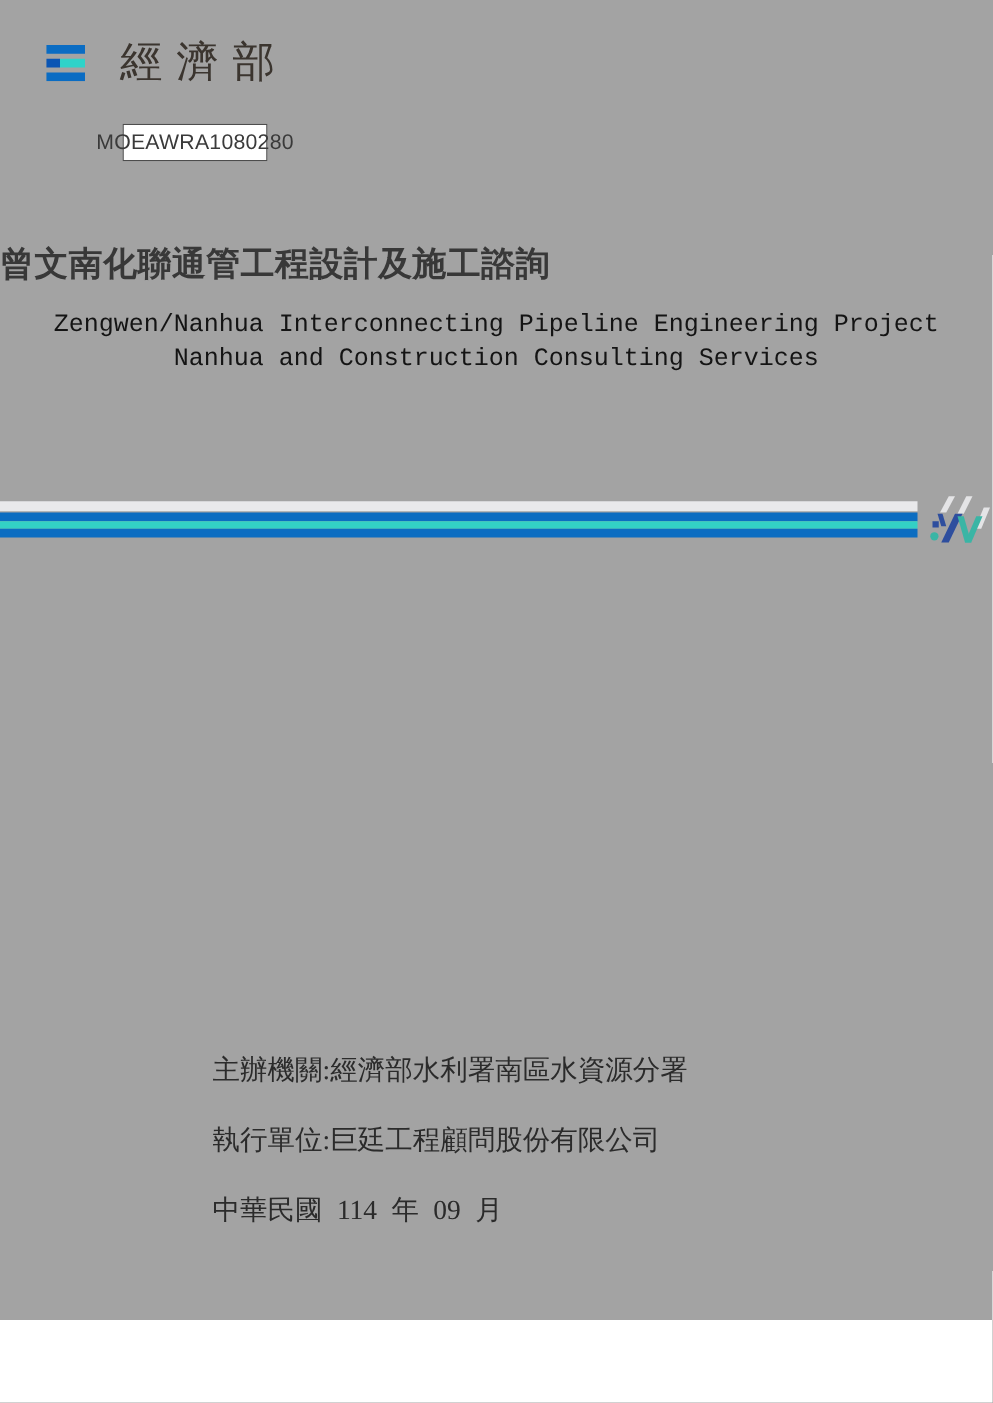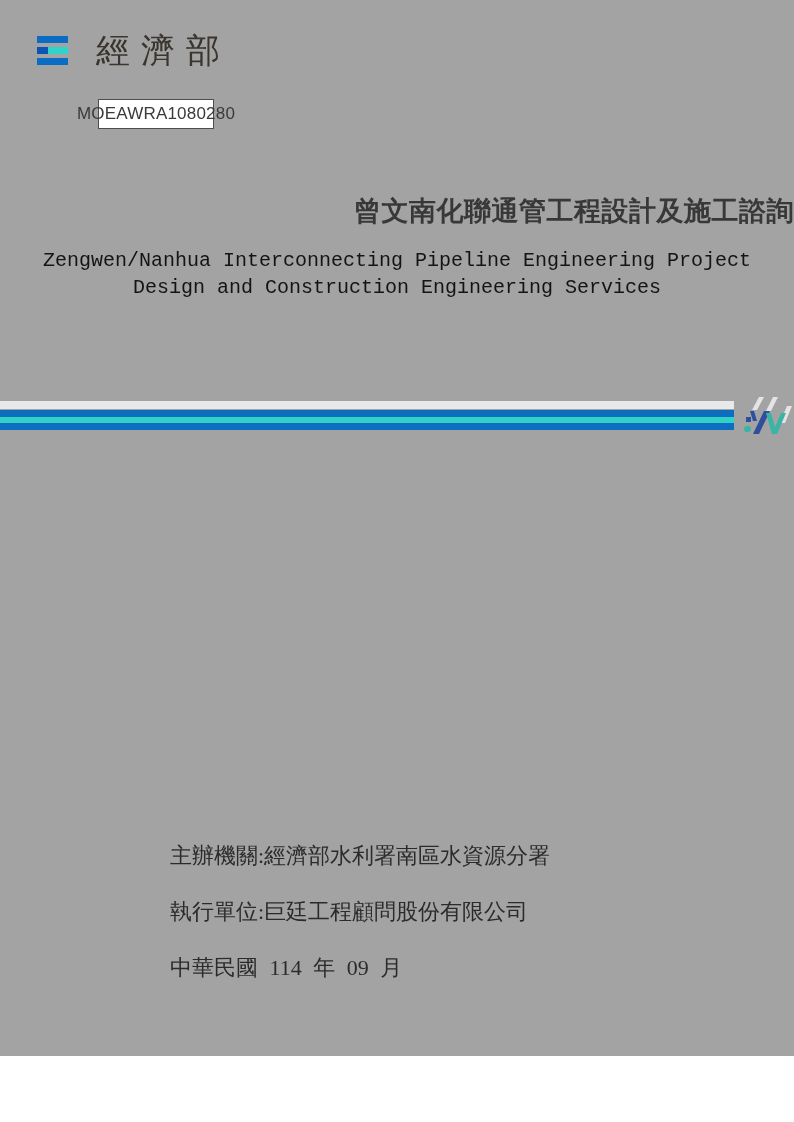--- a/index.html
+++ b/index.html
@@ -56,29 +56,28 @@
     letter-spacing: 0.2px;
   }
 
   
   .title-zh {
     position: absolute;
     left: 0;
     right: 0;
     top: 196px;
     margin: 0;
-    text-align: right;
+    text-align: left;
     font-family: "Liberation Sans", sans-serif;
     font-weight: 700;
     font-size: 27px;
     line-height: 30px;
     letter-spacing: 0.5px;
     color: #383838;
     white-space: nowrap;
-    padding-left: 38px;
   }
   .title-en {
     position: absolute;
     left: 0;
     right: 0;
     top: 247px;
     text-align: center;
     font-family: Liberation Mono, monospace;
     font-size: 20px;
     line-height: 27px;
@@ -133,21 +132,21 @@
   <div class="brand-name">經濟部</div>
 
   <div class="doc-box">
     <span>MOEAWRA1080280</span>
   </div>
 
   <h1 class="title-zh">曾文南化聯通管工程設計及施工諮詢</h1>
 
   <div class="title-en">
     <div>Zengwen/Nanhua Interconnecting Pipeline Engineering Project</div>
-    <div>Design and Construction Engineering Services</div>
+    <div>Nanhua and Construction Consulting Services</div>
   </div>
 
   <div class="stripe stripe-gray" style="background: rgb(233, 233, 235);"></div>
   <div class="stripe stripe-blue1" style="background: rgb(12, 109, 193);"></div>
   <div class="stripe stripe-teal" style="background: rgb(51, 209, 197);"></div>
   <div class="stripe stripe-blue2" style="background: rgb(12, 109, 193);"></div>
 
   <svg class="wra-mark" viewBox="0 0 50 40" xmlns="http://www.w3.org/2000/svg">
 
     <polygon points="17,2 22,2 15,15 10,15" fill="#e4e4e6"></polygon>

